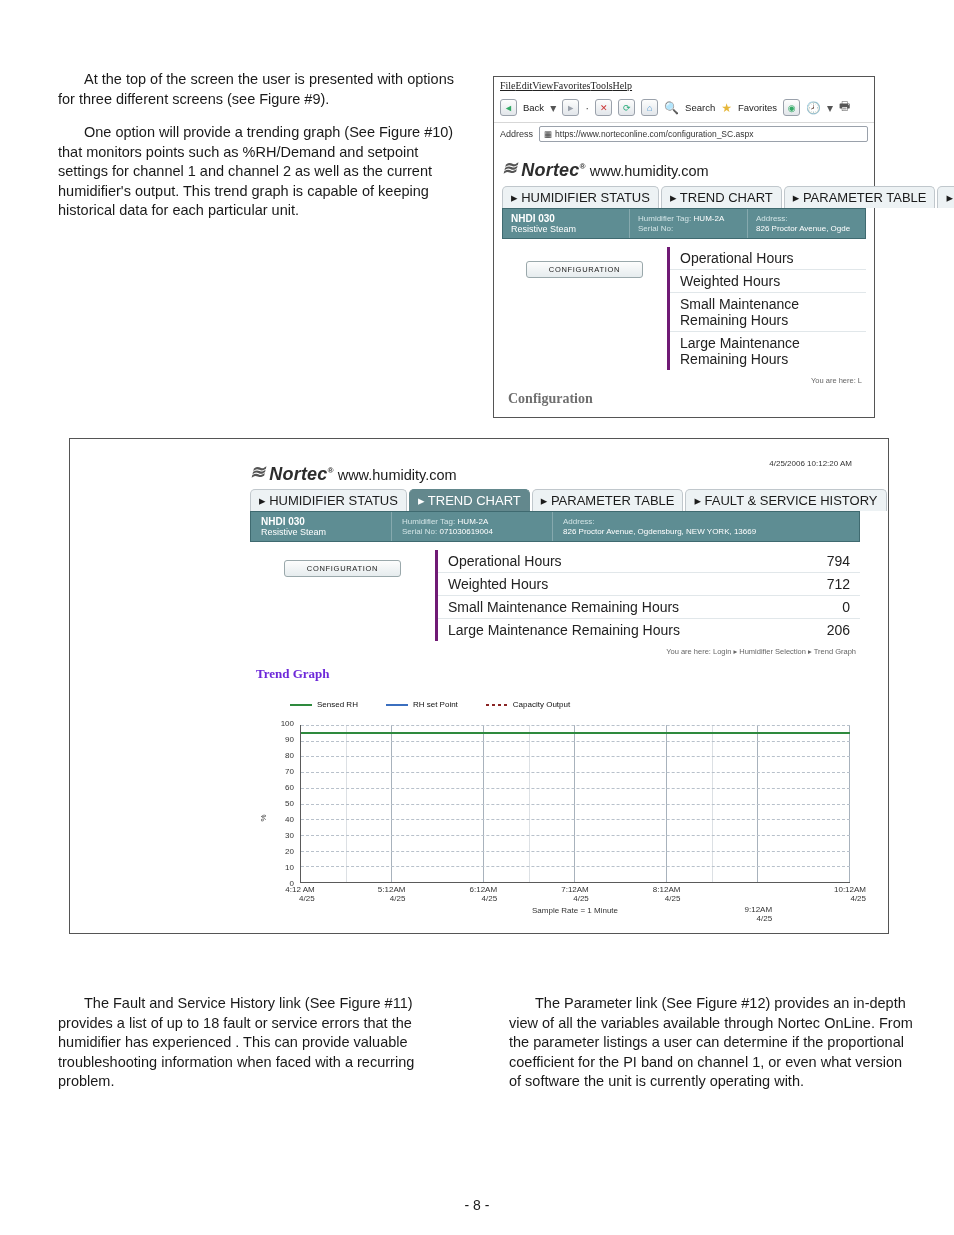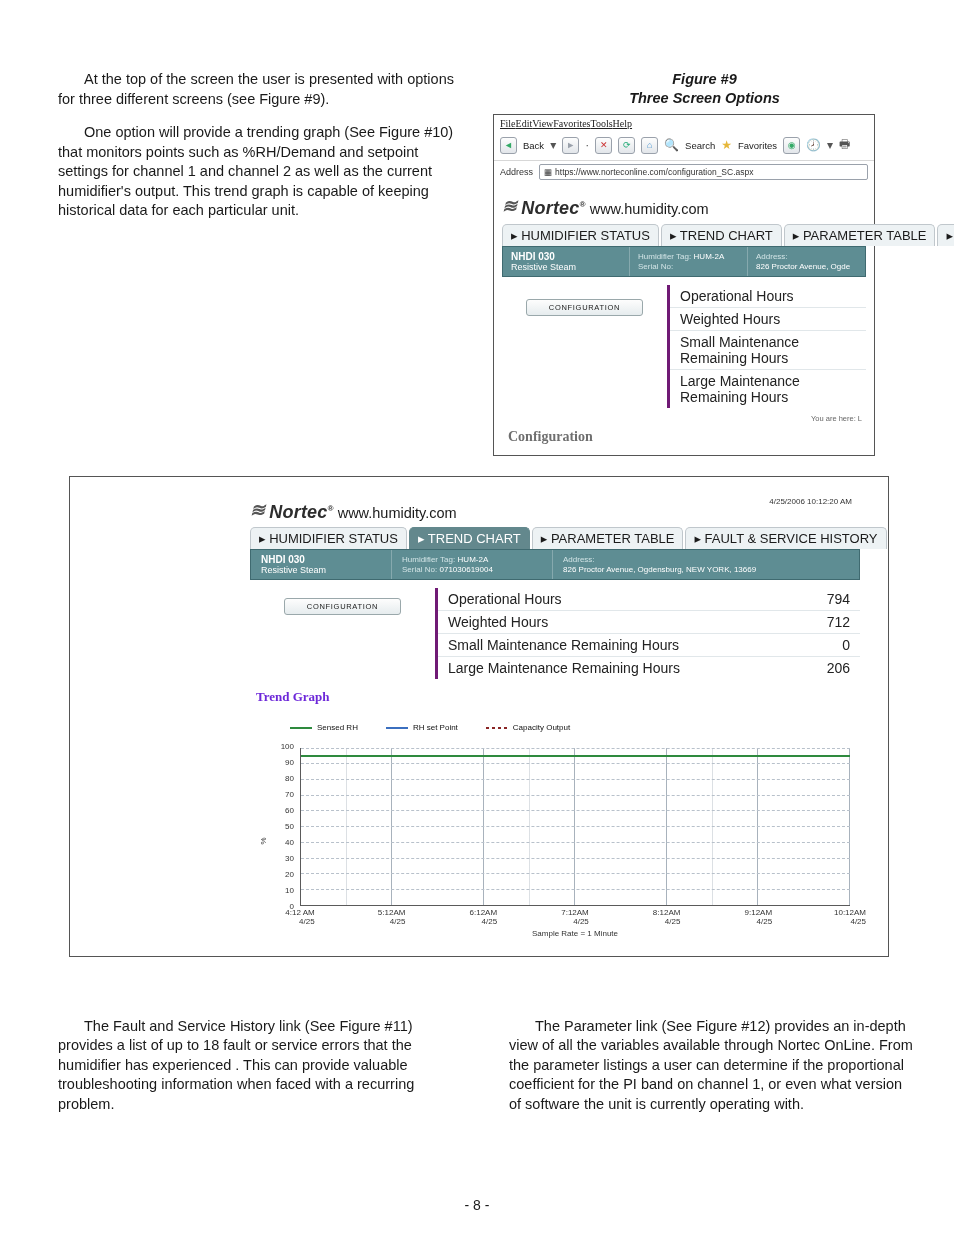--- a/index.html
+++ b/index.html
@@ -81,24 +81,20 @@
 </head>
 <body>
 
 <div class="cols">
   <div class="col">
     <p class="indent">At the top of the screen the user is presented with options for three different screens (see Figure #9).</p>
     <p class="indent">One option will provide a trending graph (See Figure #10) that monitors points such as %RH/Demand and setpoint settings for channel 1 and channel 2 as well as the current humidifier's output. This trend graph is capable of keeping historical data for each particular unit.</p>
   </div>
 
   <div class="col">
-    <div class="fig-title">
-      <span>Figure #9</span><br>
-      <span>Three Screen Options</span>
-    </div>
     <div class="fig-frame fig9" style="margin-top:6px">
 
       <div class="ie-menu">
         <span><u>File</u></span>
         <span><u>Edit</u></span>
         <span><u>View</u></span>
         <span><u>Favorites</u></span>
         <span><u>Tools</u></span>
         <span><u>Help</u></span>
       </div>
@@ -236,20 +232,21 @@
           <div class="qr">
               <span>Small Maintenance Remaining Hours</span>
               <span>0</span>
             </div>
           <div class="qr">
               <span>Large Maintenance Remaining Hours</span>
               <span>206</span>
             </div>
         </div>
       </div>
+      <div class="yah">You are here: Login ▸ Humidifier Selection ▸ Trend Graph</div>
       <div class="trend-title">Trend Graph</div>
 
       <div class="legend">
         <span><span class="sw green"></span><span>Sensed RH</span></span>
         <span><span class="sw blue"></span><span>RH set Point</span></span>
         <span><span class="sw dash"></span><span>Capacity Output</span></span>
       </div>
 
       <div class="chart" id="chart">
         <div class="yaxis-lbl">%</div>
@@ -280,21 +277,21 @@
             <div class="ytick" style="top: 0%;"></div>
             <div class="ser-line" style="position: absolute; left: 0px; right: 0px; top: calc(5% - 1px); height: 2px; background: rgb(46, 138, 62);"></div>
           </div>
         <div class="xlabels" id="xlabels">
           <div class="xsub">Sample Rate = 1 Minute</div>
         <div class="xt" style="left: 0%;">4:12 AM<br>4/25</div>
             <div class="xt" style="left: 16.6667%;">5:12AM<br>4/25</div>
             <div class="xt" style="left: 33.3333%;">6:12AM<br>4/25</div>
             <div class="xt" style="left: 50%;">7:12AM<br>4/25</div>
             <div class="xt" style="left: 66.6667%;">8:12AM<br>4/25</div>
-            <div class="xt" style="left: 83.3333%;">9:12AM<br>4/25</div>
+            <div class="xt" style="left: 83.3333%; margin-top: 20px;">9:12AM<br>4/25</div>
             <div class="xt" style="left: 100%;">10:12AM<br>4/25</div>
           </div>
       </div>
     </div>
   </div>
 </div>
 
 <div class="lower-gap"></div>
 
 <div class="cols">

